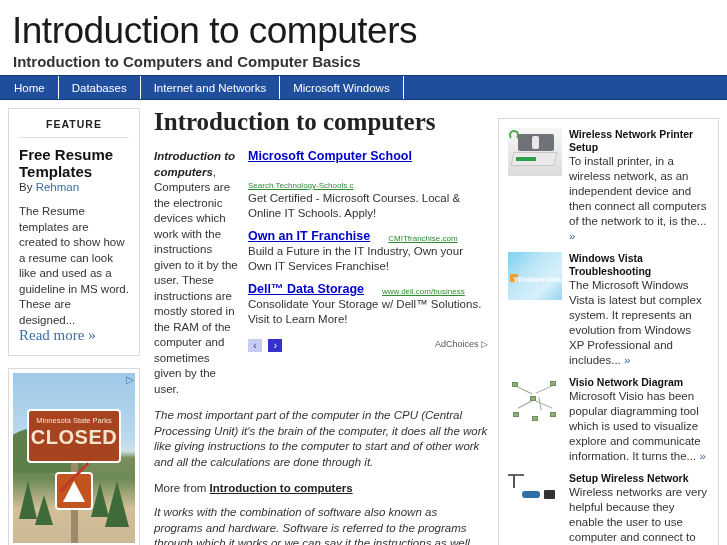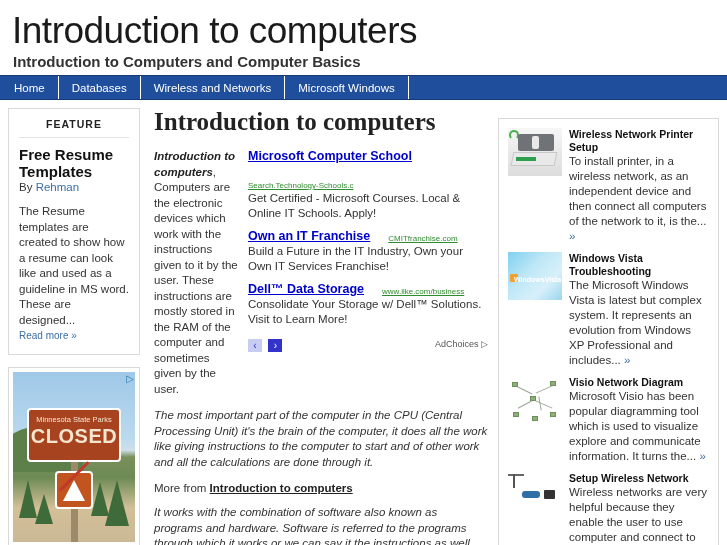--- a/index.html
+++ b/index.html
@@ -87,21 +87,21 @@
     color: #333;
     margin-top: 1px;
   }
   #feature-byline .author { color: #3a6ea5; }
   #feature-body {
     font-size: 11.5px;
     color: #333;
     line-height: 15.5px;
     margin-top: 11px;
   }
-  .readmore { color: #3a6ea5; font-size: 10px; cursor: pointer; }
+  .readmore { color: #3a6ea5; font-size: 15px; cursor: pointer; font-family: Liberation Serif, serif; }
 
   
   #left-ad {
     margin-top: 12px;
     border: 1px solid #d9d9d9;
     background: #fff;
     padding: 4px;
     position: relative;
     height: 228px;
     overflow: hidden;
@@ -251,21 +251,21 @@
 <body>
 
 <div id="header">
   <div id="site-title">Introduction to computers</div>
   <div id="site-tagline">Introduction to Computers and Computer Basics</div>
 </div>
 
 <div id="navbar">
   <div class="nav-item">Home</div>
   <div class="nav-item">Databases</div>
-  <div class="nav-item">Wireless and Networks</div>
+  <div class="nav-item">Internet and Networks</div>
   <div class="nav-item">Microsoft Windows</div>
 </div>
 
 <div id="page">
 
   <div id="left-col">
 
     <div class="panel">
       <div id="feature-label">FEATURE</div>
       <div id="feature-title">Free Resume Templates</div>
@@ -326,21 +326,21 @@
           <div class="ad-head">
             <span class="ad-title">Own an IT Franchise</span>
             <span class="ad-url">CMITfranchise.com</span>
           </div>
           <div class="ad-desc">Build a Future in the IT Industry, Own your Own IT Services Franchise!</div>
         </div>
 
         <div class="ad-unit">
           <div class="ad-head">
             <span class="ad-title">Dell™ Data Storage</span>
-            <span class="ad-url">www.like.com/business</span>
+            <span class="ad-url">www.dell.com/business</span>
           </div>
           <div class="ad-desc">Consolidate Your Storage w/ Dell™ Solutions. Visit to Learn More!</div>
         </div>
 
 
         <div id="ad-footer">
           <div>
             <span class="arrow-btn arrow-prev">‹</span>
             <span class="arrow-btn arrow-next">›</span>
           </div>

